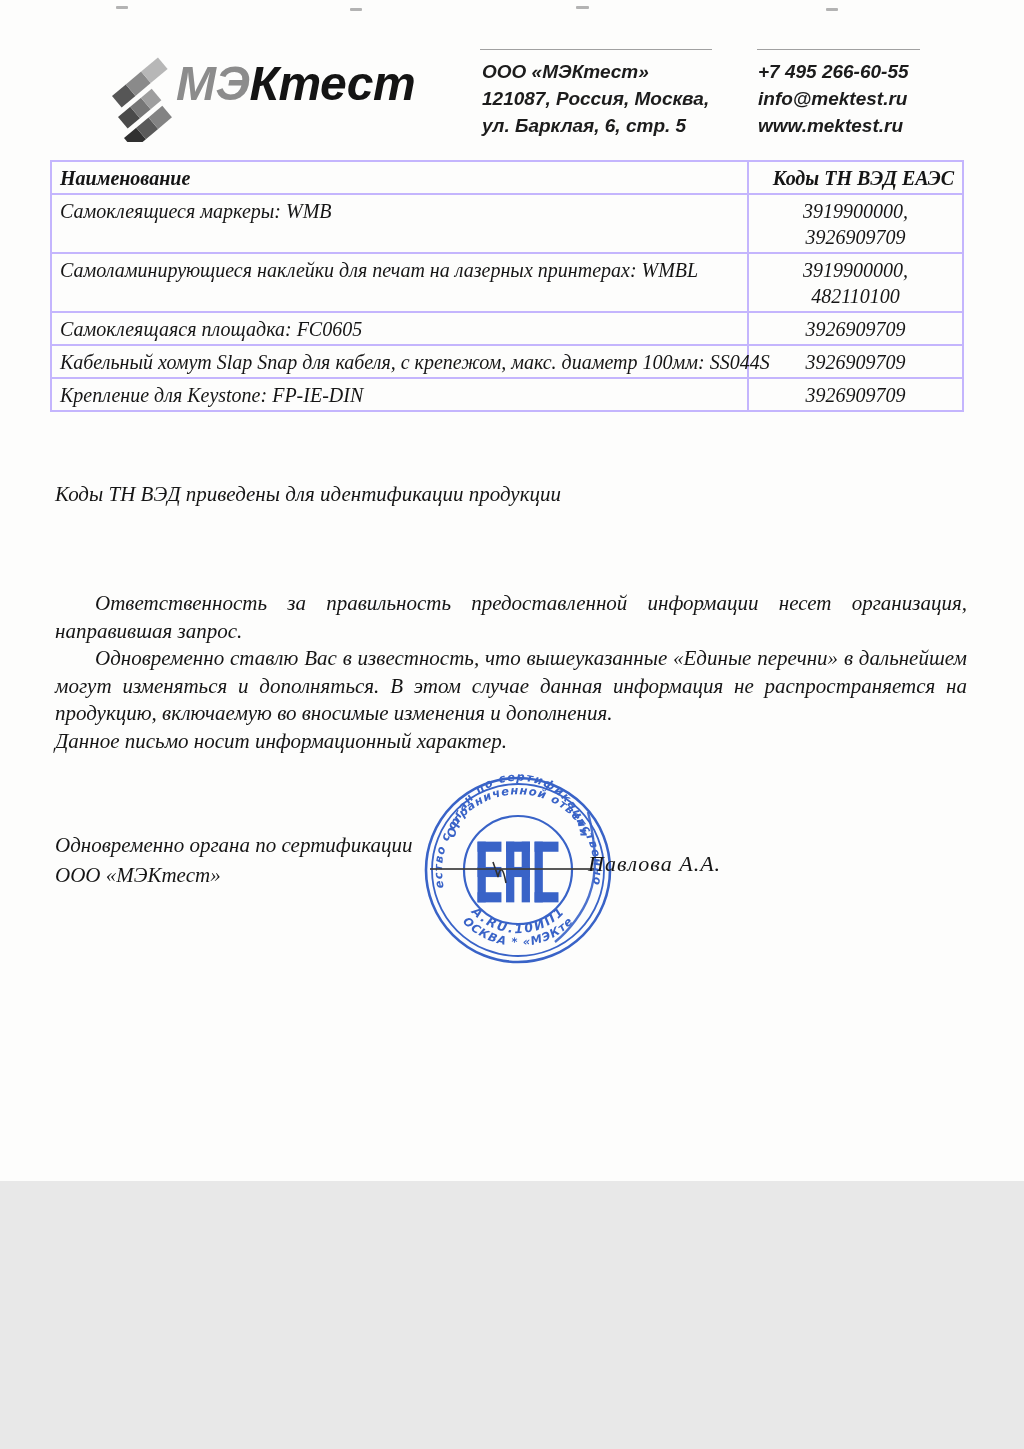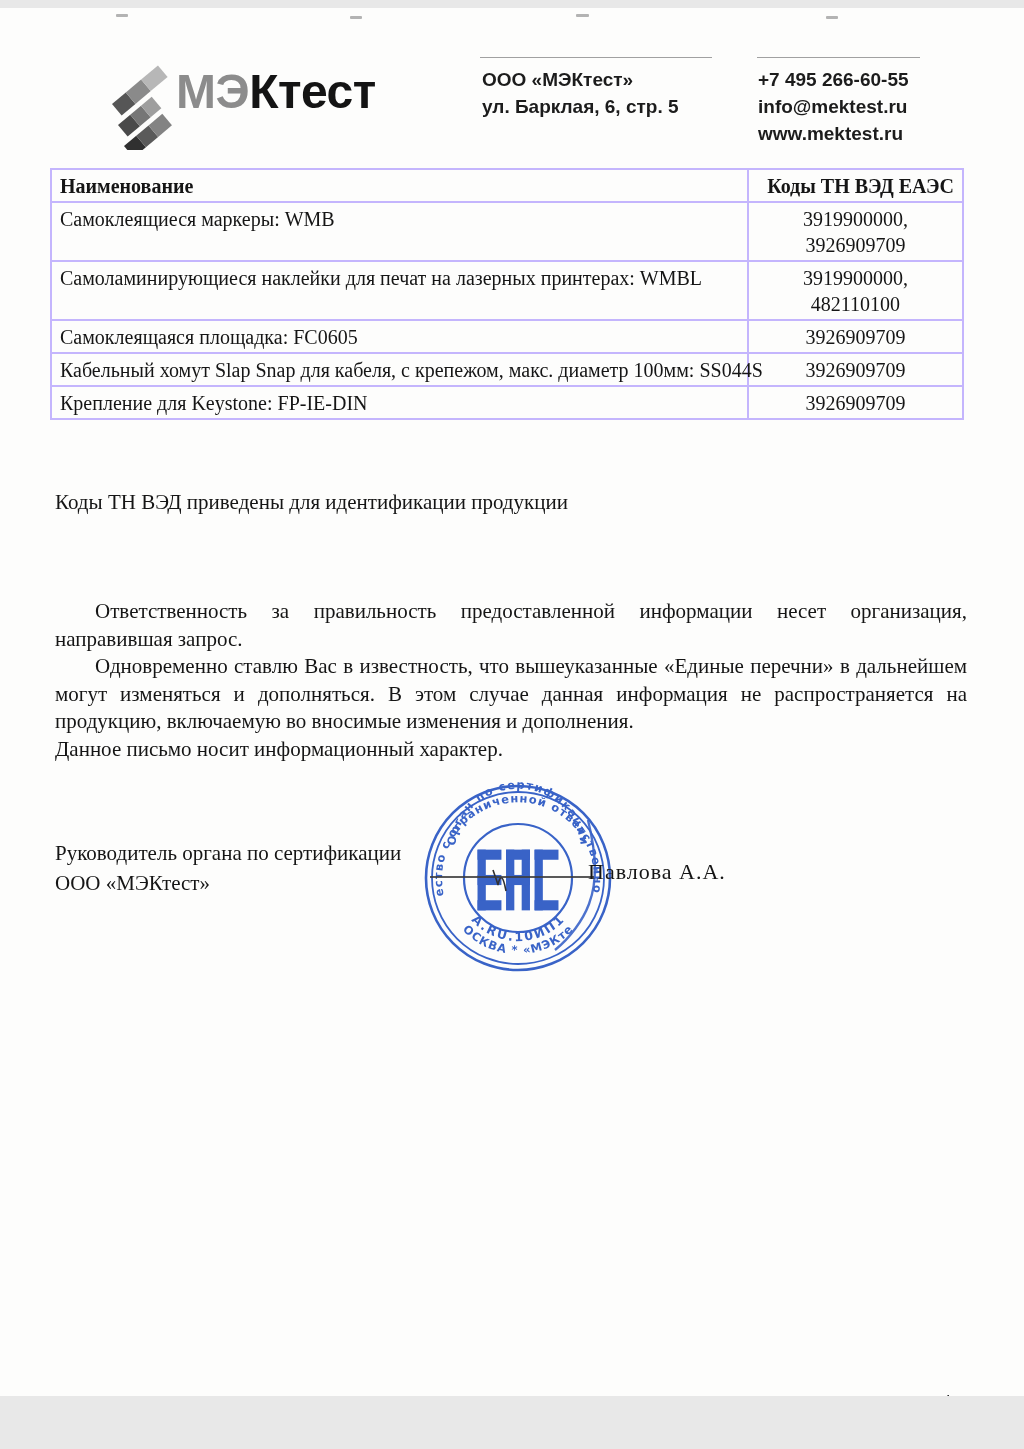--- a/index.html
+++ b/index.html
@@ -1,19 +1,19 @@
 <!DOCTYPE html>
 <html><head>
 <meta charset="utf-8">
 <style>
   html,body{margin:0;padding:0;background:#e8e8e8;}
   .page{
-    position:relative;width:1024px;height:1388px;margin:8px auto;
+    position:relative;width:1024px;height:1181px;margin:0 auto;
     background:#fdfdfc;overflow:hidden;
-    font-family:"Liberation Serif",serif;color:#151515;
+    font-family:"Liberation Serif",serif;color:#151515;font-style:italic;
   }
   .abs{position:absolute;}
   
   .dash{position:absolute;height:3px;background:#777;opacity:.55;border-radius:1px;}
   
   .logo-text{font-family:"Liberation Sans",sans-serif;font-weight:700;font-size:48px;letter-spacing:-0.5px;white-space:nowrap;}
   .logo-gray{color:#8c8c8c;}
   .logo-black{color:#141414;}
   .contact{font-family:"Liberation Sans",sans-serif;font-weight:700;font-size:19px;line-height:27px;color:#1c1c1c;white-space:nowrap;}
   .rule{position:absolute;height:1px;background:#8a8a8a;opacity:.8;}
@@ -75,20 +75,21 @@
 
   <div class="abs logo-text" style="left:176px;top:56px;">
     <span class="logo-gray">МЭ</span><span class="logo-black">Ктест</span>
   </div>
 
   <div class="rule" style="left:480px;top:49px;width:232px;"></div>
   <div class="rule" style="left:757px;top:49px;width:163px;"></div>
 
   <div class="abs contact" style="left:482px;top:58px;">
     <div>ООО «МЭКтест»</div>
+    <div>121087, Россия, Москва,</div>
     <div>ул. Барклая, 6, стр. 5</div>
   </div>
 
   <div class="abs contact" style="left:758px;top:58px;">
     <div>+7 495 266-60-55</div>
     <div>info@mektest.ru</div>
     <div>www.mektest.ru</div>
   </div>
 
   <table class="products abs" style="left:50px;top:160px;">
@@ -132,21 +133,21 @@
 
   <div class="abs note" style="left:55px;top:482px;">Коды ТН ВЭД приведены для идентификации продукции</div>
 
   <div class="abs bodytext" style="left:55px;top:590px;">
     <p class="indent">Ответственность за правильность предоставленной информации несет организация, направившая запрос.</p>
     <p class="indent">Одновременно ставлю Вас в известность, что вышеуказанные «Единые перечни» в дальнейшем могут изменяться и дополняться. В этом случае данная информация не распространяется на продукцию, включаемую во вносимые изменения и дополнения.</p>
     <p>Данное письмо носит информационный характер.</p>
   </div>
 
   <div class="abs sig-title" style="left:55px;top:830px;">
-    <div>Руководитель органа по сертификации</div>
+    <div>Одновременно органа по сертификации</div>
     <div>ООО «МЭКтест»</div>
   </div>
 
   <svg class="abs stamp" style="left:418px;top:770px;" width="200" height="200" viewBox="0 0 200 200">
     <circle cx="100" cy="100" r="92" stroke-width="2.6"></circle>
     <circle cx="100" cy="100" r="86" stroke-width="1.8"></circle>
     <circle cx="100" cy="100" r="54" stroke-width="2.2"></circle>
 
     <defs>
       <path id="arcOuterTop" d="M 25.6,115.8 A 76,76 0 1 1 174.4,115.8"></path>

